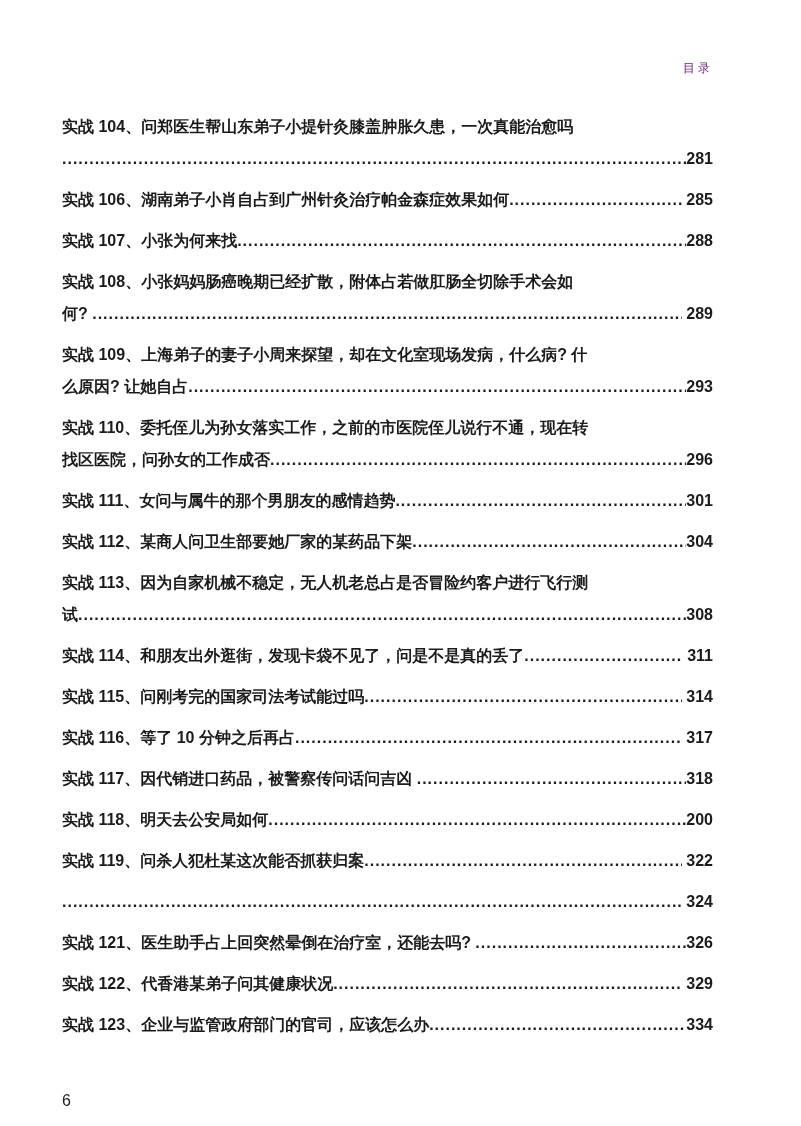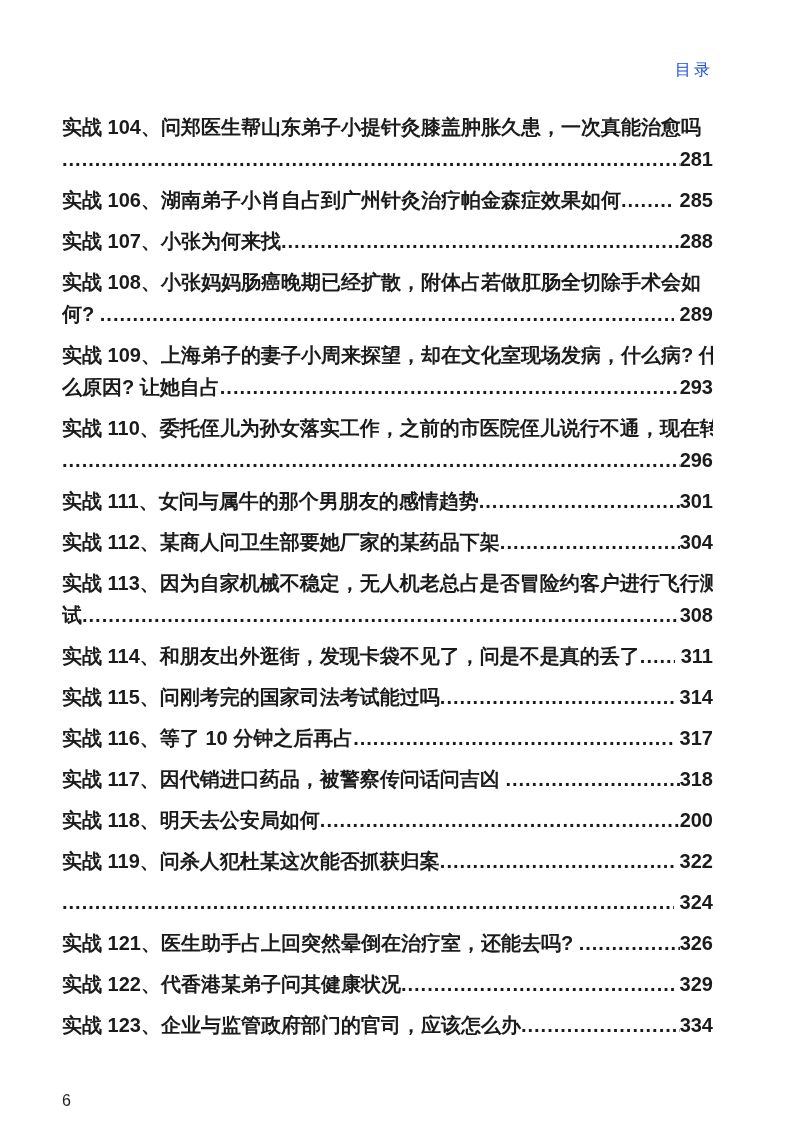--- a/index.html
+++ b/index.html
@@ -13,31 +13,31 @@
     width: 801px;
     height: 1126px;
     background: #ffffff;
     overflow: hidden;
     box-sizing: border-box;
     padding: 60px 88px 0 62px;
     color: #1b1b1b;
   }
   .toc-header {
     text-align: right;
-    font-size: 16px;
+    font-size: 12px;
     letter-spacing: 3px;
-    color: #1d4ed8;
+    color: #701a75;
     font-weight: 400;
     height: 25px;
   }
   .toc-list {
     margin-top: 26px;
   }
   .entry {
-    font-size: 20px;
+    font-size: 16px;
     line-height: 32px;
     font-weight: 700;
     margin: 0 0 9px 0;
     overflow: hidden;
   }
   .pre-line {
     display: block;
     white-space: nowrap;
   }
   .last-line {
@@ -120,20 +120,21 @@
         <span class="last-line">
       <span class="txt">么原因? 让她自占</span>
           <span class="leader"></span>
           <span class="pg">293</span>
     </span>
   </p>
 
   <p class="entry">
     <span class="pre-line">实战 110、委托侄儿为孙女落实工作，之前的市医院侄儿说行不通，现在转</span>
         <span class="last-line">
+      <span class="txt">找区医院，问孙女的工作成否</span>
           <span class="leader"></span>
           <span class="pg">296</span>
     </span>
   </p>
 
   <p class="entry">
     <span class="last-line">
       <span class="txt">实战 111、女问与属牛的那个男朋友的感情趋势</span>
           <span class="leader"></span>
           <span class="pg">301</span>

